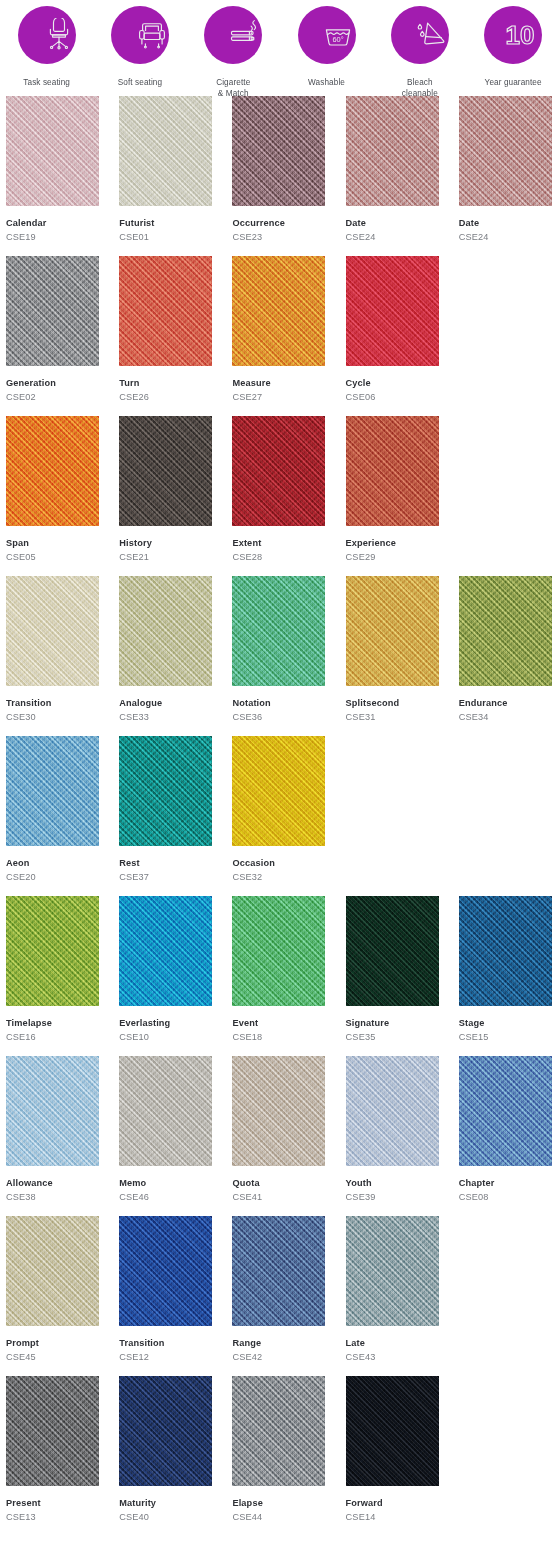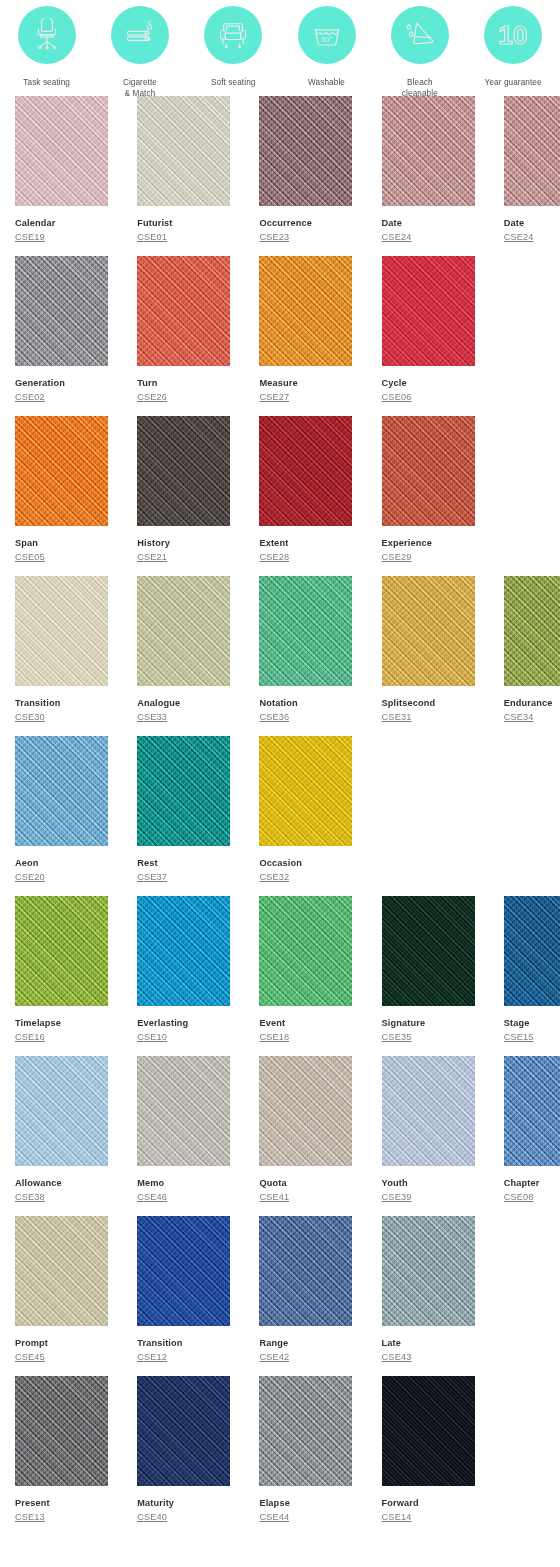--- a/index.html
+++ b/index.html
@@ -29,24 +29,24 @@
     width: 93.3px;
     display: flex;
     flex-direction: column;
     align-items: center;
     text-align: center;
   }
   .feature-badge {
     width: 58px;
     height: 58px;
     border-radius: 50%;
-    background: #5eead4;
+    background: #a21caf;
     display: flex;
     align-items: center;
-    justify-content: center;
+    justify-content: flex-end;
     flex: none;
   }
   .feature-badge svg {
     display: block;
   }
   .feature-label {
     margin-top: 14px;
     font-size: 8.2px;
     line-height: 10.5px;
     color: #4c4f55;
@@ -60,21 +60,20 @@
   }
   .swatch-row {
     display: flex;
     height: 160px;
   }
   .swatch-cell {
     width: 113.2px;
     flex: none;
     display: flex;
     flex-direction: column;
-    margin-left: 9px;
   }
   .swatch-cell.empty {
     visibility: hidden;
   }
   .swatch-chip {
     width: 93px;
     height: 110px;
     position: relative;
     overflow: hidden;
     background-color: #cccccc;
@@ -118,21 +117,20 @@
     color: #2f3136;
     letter-spacing: 0.15px;
     line-height: 11px;
   }
   .swatch-code {
     margin-top: 3px;
     font-size: 9.2px;
     color: #7a7d83;
     letter-spacing: 0.15px;
     line-height: 11px;
-    text-decoration: underline;
   }
 </style>
 </head>
 <body>
 
 <div class="feature-strip">
 
   <div class="feature">
     <div class="feature-badge">
       <svg width="34" height="34" viewBox="0 0 34 34" fill="none" stroke="#e9eaec" stroke-width="1.15" stroke-linecap="round" stroke-linejoin="round">
@@ -140,37 +138,20 @@
         <path d="M8.4 11.2v4.1a1.5 1.5 0 0 0 1.5 1.5h14.2a1.5 1.5 0 0 0 1.5-1.5v-4.1"></path>
         <path d="M10.6 16.8h12.8v2.3H10.6z"></path>
         <path d="M17 19.1v4.3"></path>
         <path d="M17 23.4 10.2 28.6M17 23.4l6.8 5.2M17 23.4v5.6"></path>
         <circle cx="9.6" cy="29.4" r="1.1"></circle>
         <circle cx="17" cy="29.7" r="1.1"></circle>
         <circle cx="24.4" cy="29.4" r="1.1"></circle>
       </svg>
     </div>
     <div class="feature-label">Task seating</div>
-  </div>
-
-  <div class="feature">
-    <div class="feature-badge">
-      <svg width="36" height="36" viewBox="0 0 36 36" fill="none" stroke="#e9eaec" stroke-width="1.15" stroke-linecap="round" stroke-linejoin="round">
-        <rect x="5.5" y="14.4" width="21.5" height="3.4" rx="1.2"></rect>
-        <path d="M23.4 14.4v3.4"></path>
-        <circle cx="25.3" cy="16.1" r="0.85" fill="#e9eaec" stroke="none"></circle>
-        <rect x="5.5" y="19.9" width="21.5" height="3.4" rx="1.2"></rect>
-        <path d="M23.4 19.9v3.4"></path>
-        <rect x="25.2" y="20.3" width="2.6" height="2.6" rx="0.5"></rect>
-        <path d="M28.2 12.6c2.3-1.6 1.1-3.6-.3-4.9-1.5-1.4-1.4-2.7.4-4.1"></path>
-        <path d="M25.4 13.3c1.7-1.4.8-3.1-.3-4.2"></path>
-      </svg>
-    </div>
-    <div class="feature-label" style="white-space: pre-line;">Cigarette
-&amp; Match</div>
   </div>
 
   <div class="feature">
     <div class="feature-badge">
       <svg width="34" height="34" viewBox="0 0 34 34" fill="none" stroke="#e9eaec" stroke-width="1.15" stroke-linecap="round" stroke-linejoin="round">
         <path d="M7.6 12.6V7.3a1.6 1.6 0 0 1 1.6-1.6h15.6a1.6 1.6 0 0 1 1.6 1.6v5.3"></path>
         <path d="M10.6 12.4V8.1h12.8v4.3"></path>
         <rect x="4.6" y="12.5" width="4.6" height="8.6" rx="1.9"></rect>
         <rect x="24.8" y="12.5" width="4.6" height="8.6" rx="1.9"></rect>
         <rect x="9.1" y="15.1" width="15.8" height="6.4" rx="1.5"></rect>
@@ -179,20 +160,37 @@
         <path d="M10.4 25.9v2.6M23.6 25.9v2.6"></path>
         <circle cx="10.4" cy="29.1" r="0.9"></circle>
         <circle cx="23.6" cy="29.1" r="0.9"></circle>
       </svg>
     </div>
     <div class="feature-label">Soft seating</div>
   </div>
 
   <div class="feature">
     <div class="feature-badge">
+      <svg width="36" height="36" viewBox="0 0 36 36" fill="none" stroke="#e9eaec" stroke-width="1.15" stroke-linecap="round" stroke-linejoin="round">
+        <rect x="5.5" y="14.4" width="21.5" height="3.4" rx="1.2"></rect>
+        <path d="M23.4 14.4v3.4"></path>
+        <circle cx="25.3" cy="16.1" r="0.85" fill="#e9eaec" stroke="none"></circle>
+        <rect x="5.5" y="19.9" width="21.5" height="3.4" rx="1.2"></rect>
+        <path d="M23.4 19.9v3.4"></path>
+        <rect x="25.2" y="20.3" width="2.6" height="2.6" rx="0.5"></rect>
+        <path d="M28.2 12.6c2.3-1.6 1.1-3.6-.3-4.9-1.5-1.4-1.4-2.7.4-4.1"></path>
+        <path d="M25.4 13.3c1.7-1.4.8-3.1-.3-4.2"></path>
+      </svg>
+    </div>
+    <div class="feature-label" style="white-space: pre-line;">Cigarette
+&amp; Match</div>
+  </div>
+
+  <div class="feature">
+    <div class="feature-badge">
       <svg width="36" height="36" viewBox="0 0 36 36" fill="none" stroke="#e9eaec" stroke-width="1.2" stroke-linecap="round" stroke-linejoin="round">
         <path d="M6.4 12.9h23.2l-2.6 13.4a2.1 2.1 0 0 1-2.1 1.7H11.1a2.1 2.1 0 0 1-2.1-1.7z"></path>
         <path d="M7.4 17.4c1.6 0 1.6-1.6 3.2-1.6s1.6 1.6 3.2 1.6 1.6-1.6 3.2-1.6 1.6 1.6 3.2 1.6 1.6-1.6 3.2-1.6 1.6 1.6 3.2 1.6 1.6-1.6 2.6-1.6"></path>
         <text x="18" y="24.6" font-family="'Liberation Sans', sans-serif" font-size="7.4" fill="#e9eaec" stroke="none" text-anchor="middle">60°</text>
       </svg>
     </div>
     <div class="feature-label">Washable</div>
   </div>
 
   <div class="feature">

